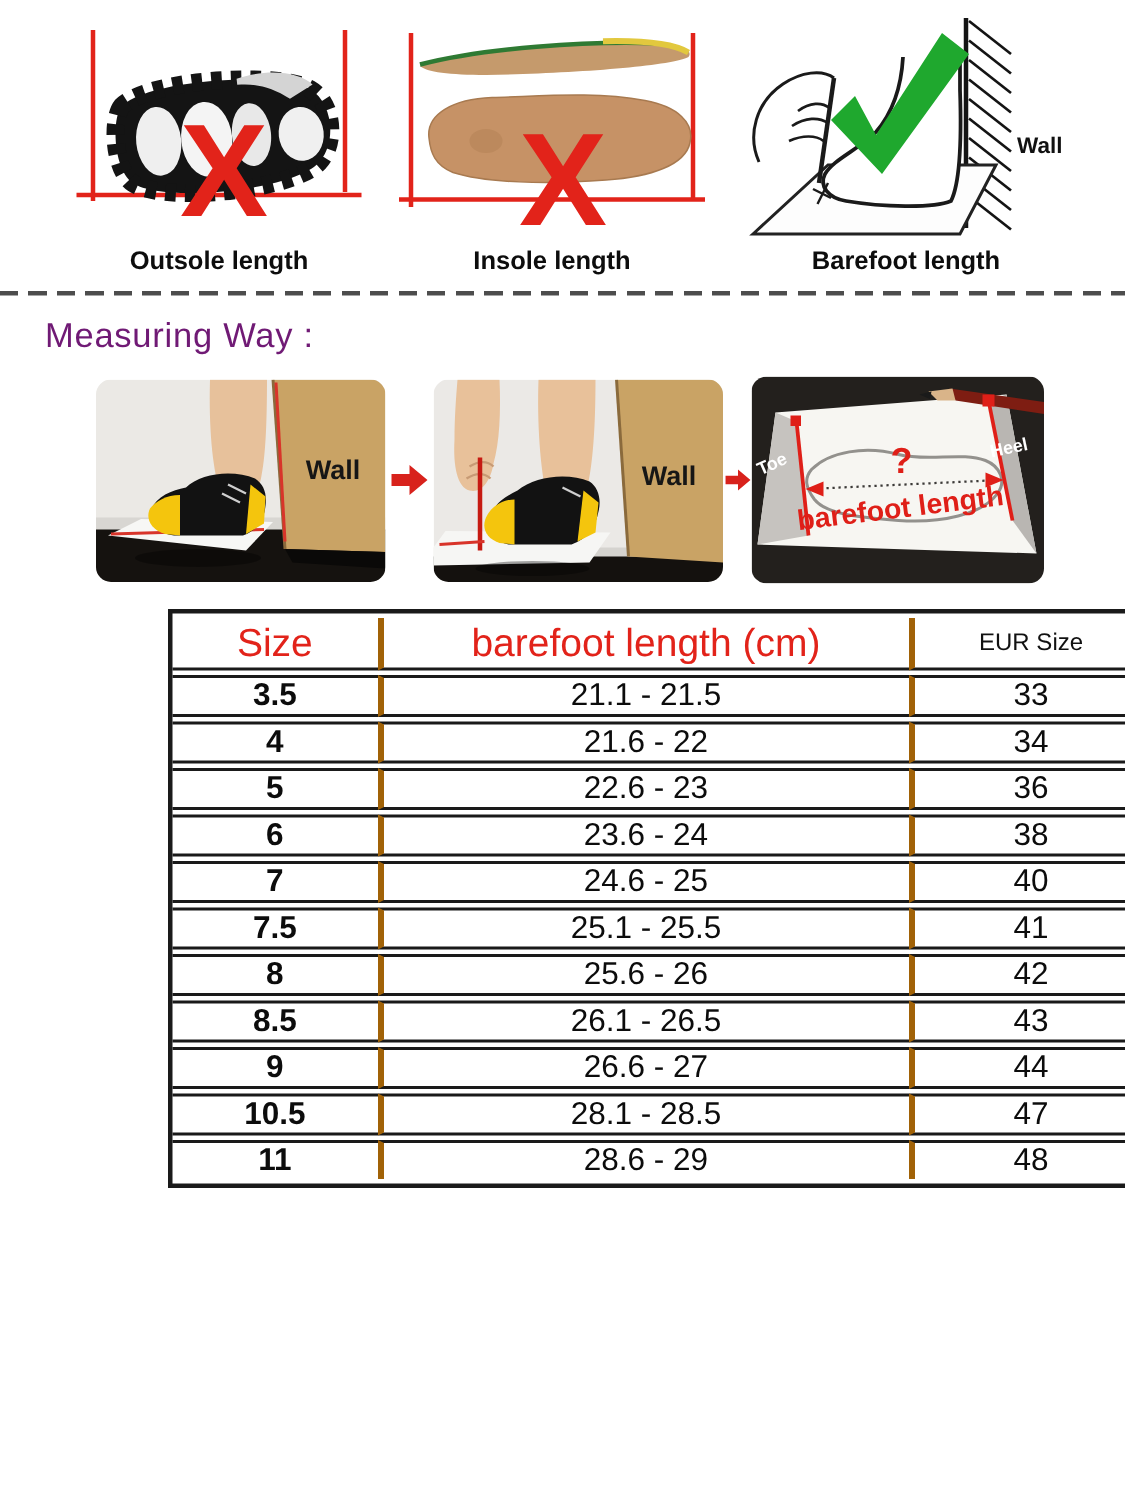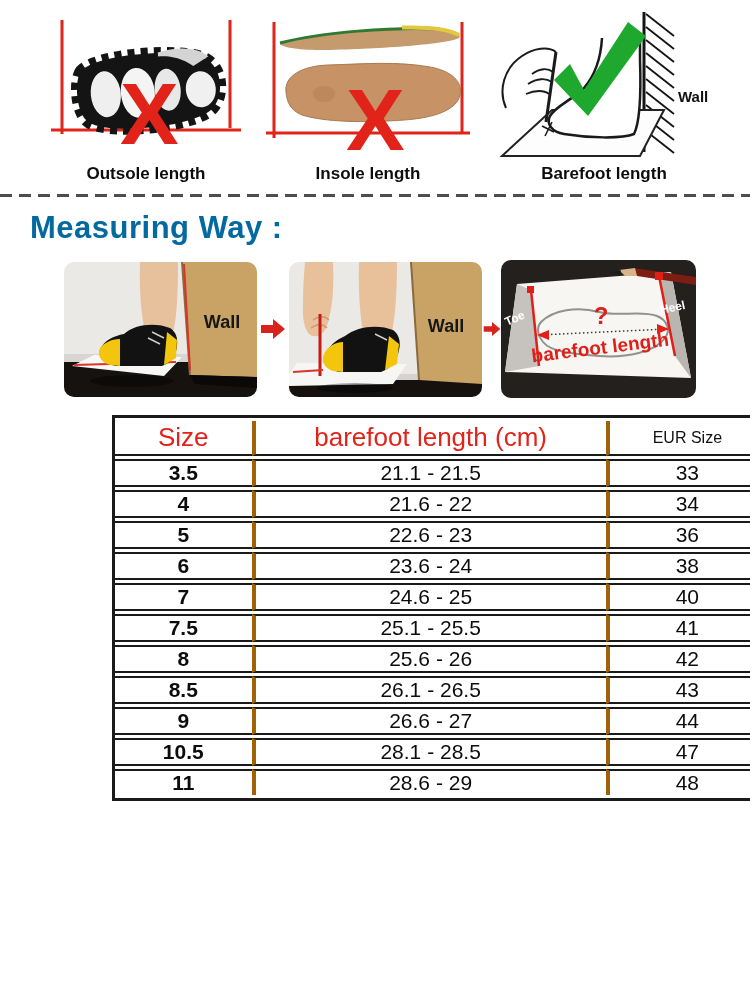--- a/index.html
+++ b/index.html
@@ -16,21 +16,21 @@
   .guide-item { display:flex; flex-direction:column; align-items:center; }
   .guide-label { font-size:17px; font-weight:bold; color:#0d0d0d; margin-top:2px; white-space:nowrap;text-align:right; }
 
   
   .divider {
     margin-top: 10px; height: 3px; width: 750px;
     background: repeating-linear-gradient(90deg, #4d4d4d 0 12px, transparent 12px 19px);
   }
 
   
-  .measure-heading { font-size: 31px; font-weight: bold; color:#0369a1; margin: 13px 0 14px 30px; letter-spacing: .5px; }
+  .measure-heading { font-size: 23px; font-weight: normal; color:#701a75; margin: 13px 0 14px 30px; letter-spacing: .5px; }
   .photos-row { display:flex; align-items:center; padding-left: 64px; }
   .photo { border-radius: 10px; overflow: hidden; flex: 0 0 auto; line-height:0; }
   .arrow-wrap { flex: 0 0 auto; display:flex; justify-content:center; line-height:0; }
   .arrow-wrap.first { width: 32px; }
   .arrow-wrap.second { width: 19px; }
 
   
   table.size-table {
     border-collapse: separate; border-spacing: 0 3px;
     border: 3px solid #1a1a1a; background:#fff;

